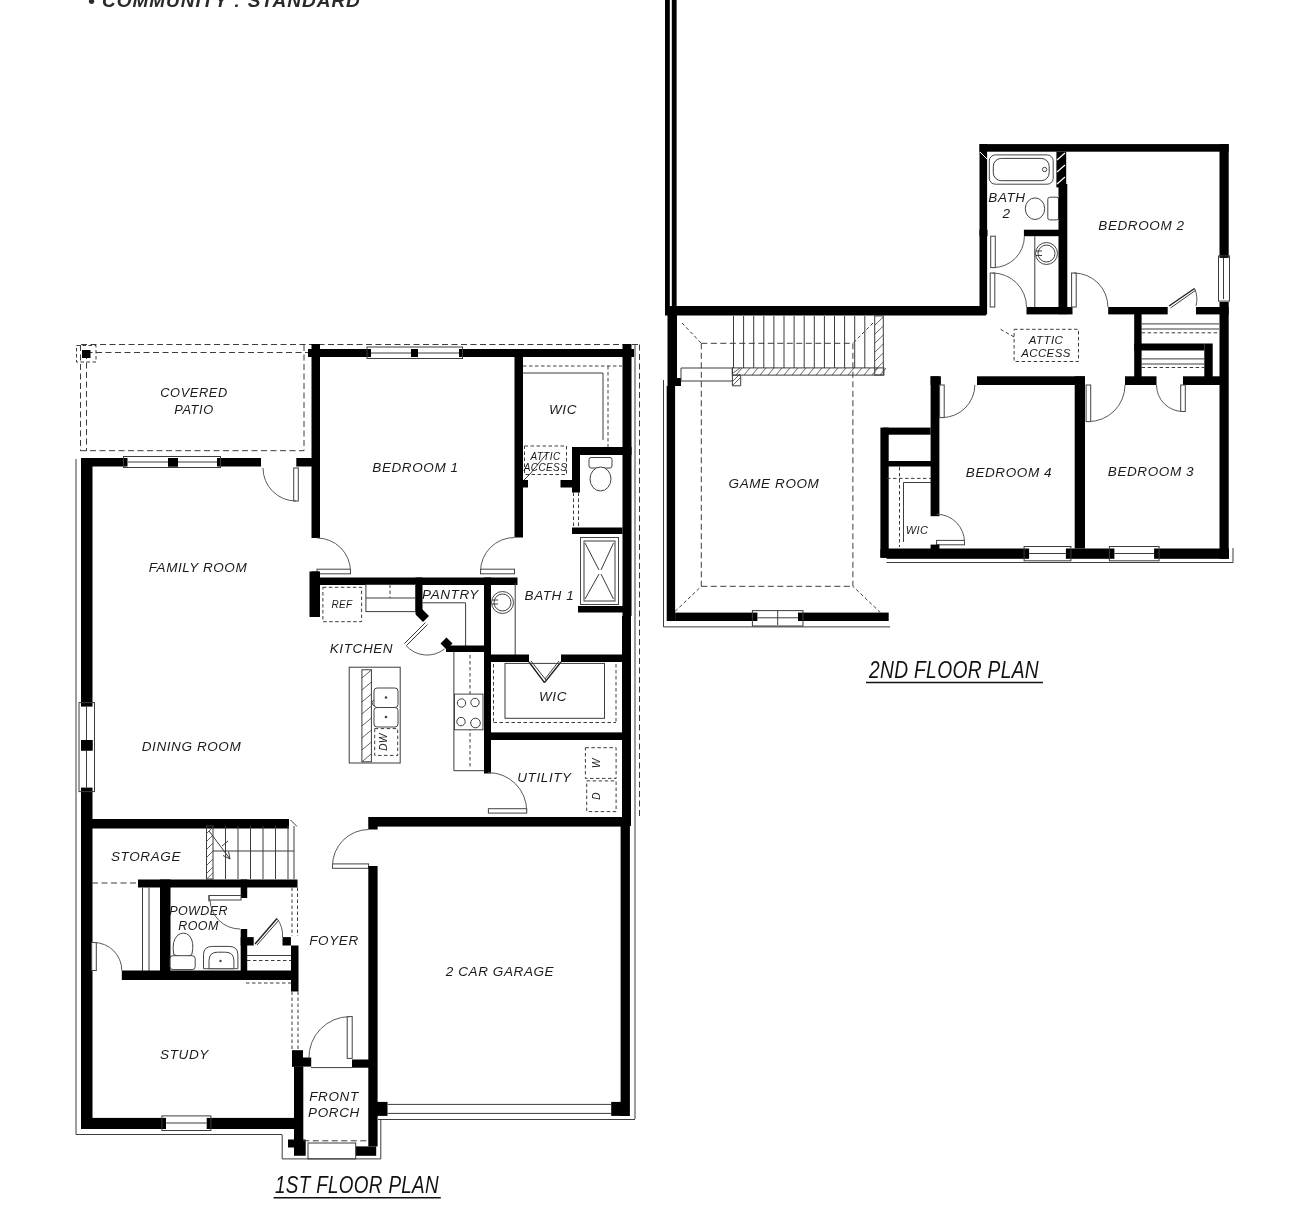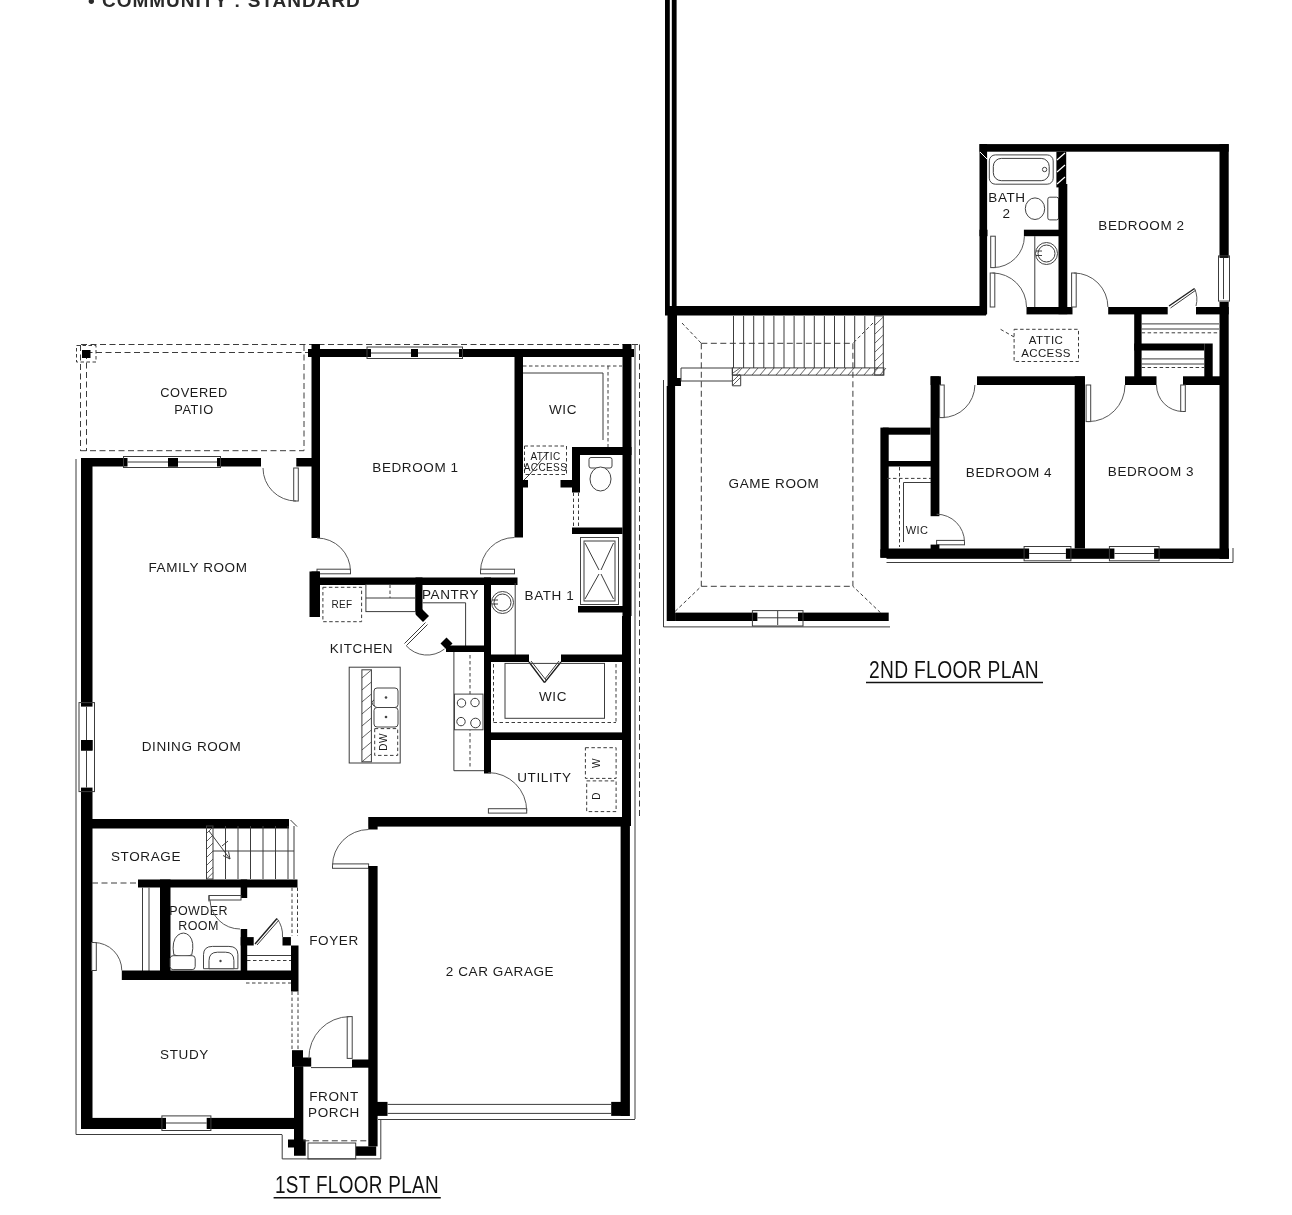--- a/index.html
+++ b/index.html
@@ -1,16 +1,16 @@
 <!DOCTYPE html>
 <html><head>
 <meta charset="utf-8">
 <style>
 html,body{margin:0;padding:0;background:#ffffff;-webkit-font-smoothing:antialiased;}
-#page{position:relative;width:1292px;height:1215px;background:#a3a3a3;overflow:hidden;}
+#page{position:relative;width:1292px;height:1215px;background:#a3a3a3;overflow:hidden;font-style:italic;}
 svg{display:block;}
 .w{fill:#000000;}
 .tl{stroke:#3c3c3c;stroke-width:1;fill:none;}
 .tk{stroke:#1e1e1e;stroke-width:1.4;fill:none;}
 .dash{stroke:#3c3c3c;stroke-width:1;fill:none;stroke-dasharray:6 3.5;}
 .dash2{stroke:#3c3c3c;stroke-width:1;fill:none;stroke-dasharray:3.5 2.5;}
 .arc{stroke:#5a5a5a;stroke-width:1;fill:none;}
 .fix{stroke:#444444;stroke-width:1;fill:#ffffff;}
 .lbl{font-family:"Liberation Sans",sans-serif;fill:#1b1b1b;font-size:13.5px;letter-spacing:0.6px;}
 .lbs{font-family:"Liberation Sans",sans-serif;fill:#1b1b1b;font-size:11px;letter-spacing:0.4px;}

